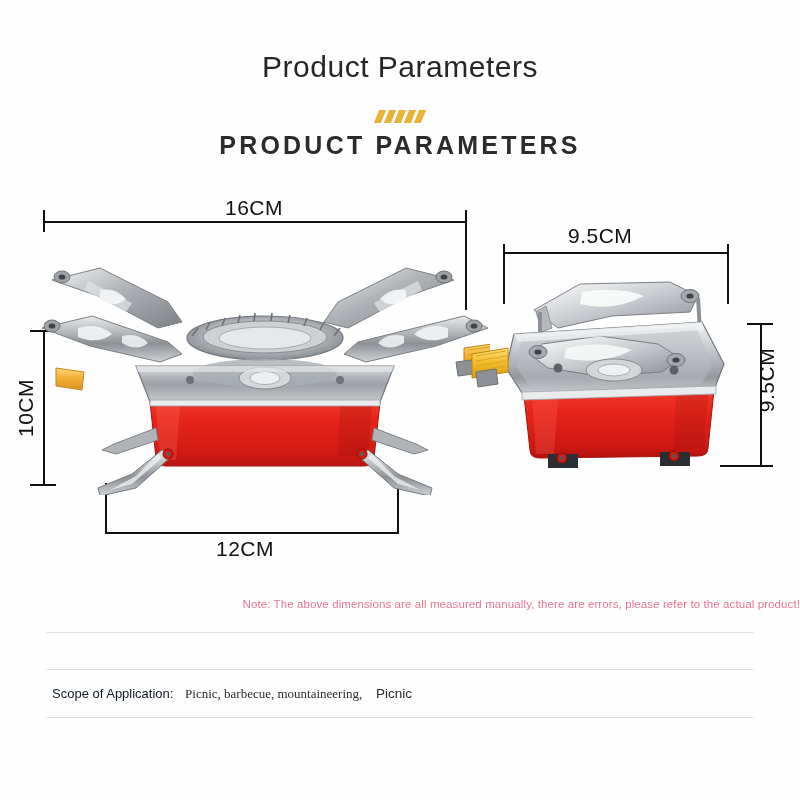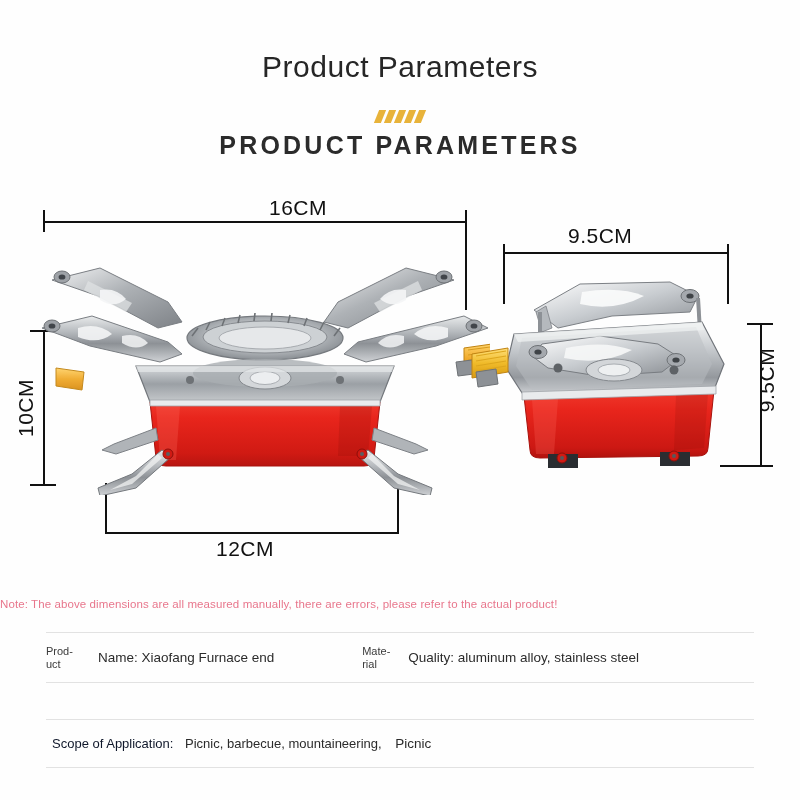--- a/index.html
+++ b/index.html
@@ -92,21 +92,21 @@
   .product {
     position: absolute;
   }
 
   
   .note {
     position: absolute;
     left: 0;
     top: 598px;
     width: 800px;
-    text-align: left;
+    text-align: right;
     font-size: 11.5px;
     color: #e8768c;
     letter-spacing: 0.1px;
   }
 
   
   .spec-table {
     position: absolute;
     left: 46px;
     top: 632px;
@@ -151,20 +151,21 @@
     padding-left: 26px;
   }
   .scope-label {
     font-size: 13px;
     color: #0f172a;
     padding-left: 6px;
   }
   .scope-val {
     font-size: 13px;
     color: #2b2b2b;
+    font-family: Liberation Serif, serif;
   }
   .scope-val2 {
     font-size: 13.5px;
     color: #2b2b2b;
   }
 </style>
 </head>
 <body>
 
 <div id="page">
@@ -174,21 +175,21 @@
   <div class="stripes">
     <span class="stripe"></span>
     <span class="stripe"></span>
     <span class="stripe"></span>
     <span class="stripe"></span>
     <span class="stripe"></span>
   </div>
 
   <div class="title-sub">PRODUCT PARAMETERS</div>
 
-  <div class="dim-label" style="left:225px; top:196px;margin-left:44px;">16CM</div>
+  <div class="dim-label" style="left:225px; top:196px;">16CM</div>
   <div class="dim-line-h" style="left:43px; top:221px; width:423px;"></div>
   <div class="dim-line-v" style="left:43px; top:210px; height:22px;"></div>
   <div class="dim-line-v" style="left:465px; top:210px; height:100px;"></div>
 
   <div class="dim-label vert" style="left:-4px; top:396px; width:60px; text-align:center;">10CM</div>
   <div class="dim-line-v" style="left:43px; top:330px; height:154px;"></div>
   <div class="dim-line-h" style="left:30px; top:330px; width:26px;"></div>
   <div class="dim-line-h" style="left:30px; top:484px; width:26px;"></div>
 
   <div class="dim-line-v" style="left:105px; top:483px; height:50px;"></div>
@@ -427,32 +428,20 @@
         <circle cx="212" cy="184" r="5" fill="#d01a13" stroke="#8d0f0b" stroke-width="1"></circle>
         <circle cx="212" cy="184" r="2" fill="#55595d"></circle>
       </g>
     </svg>
   </div>
 
   <div class="note">Note: The above dimensions are all measured manually, there are errors, please refer to the actual product!</div>
 
   <table class="spec-table">
     <tbody>
-      <tr class="row-main">
-        <td class="cell-key">
-          <span>Prod-</span><br>
-          <span>uct</span>
-        </td>
-        <td class="cell-val">Name: Xiaofang Furnace end</td>
-        <td class="cell-key2">
-          <span>Mate-</span><br>
-          <span>rial</span>
-        </td>
-        <td class="cell-val2">Quality: aluminum alloy, stainless steel</td>
-      </tr>
       <tr class="row-blank">
         <td colspan="4"></td>
       </tr>
       <tr class="row-scope">
         <td colspan="4">
           <span class="scope-label">Scope of Application:</span>
           <span class="scope-val" style="margin-left:8px;">Picnic, barbecue, mountaineering,</span>
           <span class="scope-val2" style="margin-left:10px;">Picnic</span>
         </td>
       </tr>

